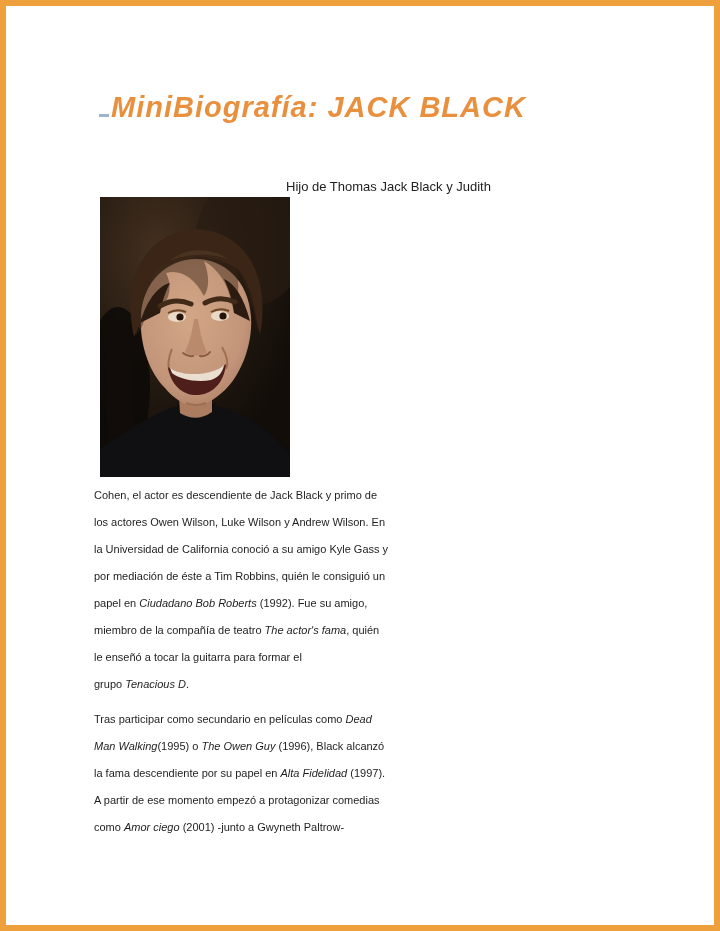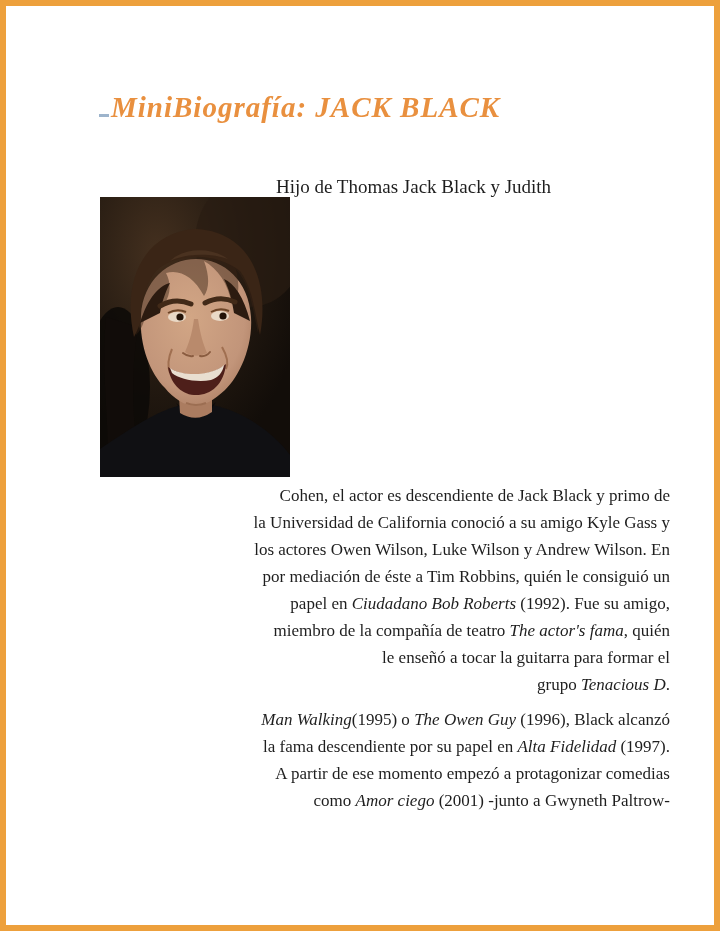--- a/index.html
+++ b/index.html
@@ -9,51 +9,51 @@
     --text-color:#1E1E1E;
   }
   html,body{margin:0;padding:0;background:#ffffff;}
   .page{
     position:relative;
     width:720px;height:931px;
     box-sizing:border-box;
     background:#ffffff;
     border:6px solid var(--border-orange);
     overflow:hidden;
-    font-family:Liberation Serif, serif;
+    font-family:Liberation Sans, sans-serif;
     color:var(--text-color);
   }
   .doc-title{
     position:absolute;left:93px;top:85px;
     font-size:29px;font-weight:bold;font-style:italic;
     color:var(--accent-orange);
     letter-spacing:1px;
     white-space:nowrap;
   }
   .title-underscore{
     display:inline-block;
     width:10px;height:3px;
     background:var(--underscore-blue);
     margin-right:2px;
     vertical-align:baseline;
   }
   .intro-line{
-    position:absolute;left:270px;top:167px;
-    font-size:19px;line-height:27px;
+    position:absolute;left:280px;top:167px;
+    font-size:13px;line-height:27px;
     white-space:nowrap;
   }
   .photo{
     position:absolute;left:94px;top:191px;
     width:190px;height:280px;
     background:#1b1410;
   }
   .photo svg{display:block;width:190px;height:280px;}
   .para{
-    position:absolute;left:104px;
-    font-size:17px;line-height:27px;text-align:right;
+    position:absolute;left:88px;
+    font-size:11px;line-height:27px;
   }
   .para-1{top:476px;width:560px;}
   .para-2{top:700px;width:560px;}
   .tline{white-space:nowrap;}
   .it{font-style:italic;margin-top:48px;}
 </style>
 </head>
 <body>
 
 <div class="page">
@@ -116,29 +116,30 @@
 
       <path d="M68,170 C82,181 112,180 126,167 C124,188 110,199 94,198 C80,197 70,185 68,170 Z" fill="#4e1f1a"></path>
       <path d="M70,171 C83,180 112,179 124,168 C123,175 118,181 111,183 C97,186 79,182 72,176 Z" fill="#e9ded0"></path>
 
       <path d="M86,206 Q96,210 106,206" stroke="#9c6e52" stroke-width="2" fill="none"></path>
     </svg>
   </div>
 
   <div class="para para-1">
       <div class="tline"><span>Cohen, el actor es descendiente de Jack Black y primo de</span></div>
+      <div class="tline"><span>los actores Owen Wilson, Luke Wilson y Andrew Wilson. En</span></div>
       <div class="tline"><span>la Universidad de California conoció a su amigo Kyle Gass y</span></div>
-      <div class="tline"><span>los actores Owen Wilson, Luke Wilson y Andrew Wilson. En</span></div>
       <div class="tline"><span>por mediación de éste a Tim Robbins, quién le consiguió un</span></div>
       <div class="tline"><span>papel en </span><span class="it">Ciudadano Bob Roberts</span><span> (1992). Fue su amigo,</span></div>
       <div class="tline"><span>miembro de la compañía de teatro </span><span class="it">The actor's fama</span><span>, quién</span></div>
       <div class="tline"><span>le enseñó a tocar la guitarra para formar el</span></div>
       <div class="tline"><span>grupo </span><span class="it">Tenacious D</span><span>.</span></div>
     </div>
 
   <div class="para para-2">
+      <div class="tline"><span>Tras participar como secundario en películas como </span><span class="it">Dead</span></div>
       <div class="tline"><span class="it">Man Walking</span><span>(1995) o </span><span class="it">The Owen Guy</span><span> (1996), Black alcanzó</span></div>
       <div class="tline"><span>la fama descendiente por su papel en </span><span class="it">Alta Fidelidad</span><span> (1997).</span></div>
       <div class="tline"><span>A partir de ese momento empezó a protagonizar comedias</span></div>
       <div class="tline"><span>como </span><span class="it">Amor ciego</span><span> (2001) -junto a Gwyneth Paltrow-</span></div>
     </div>
 
 </div>
 
 </body></html>

